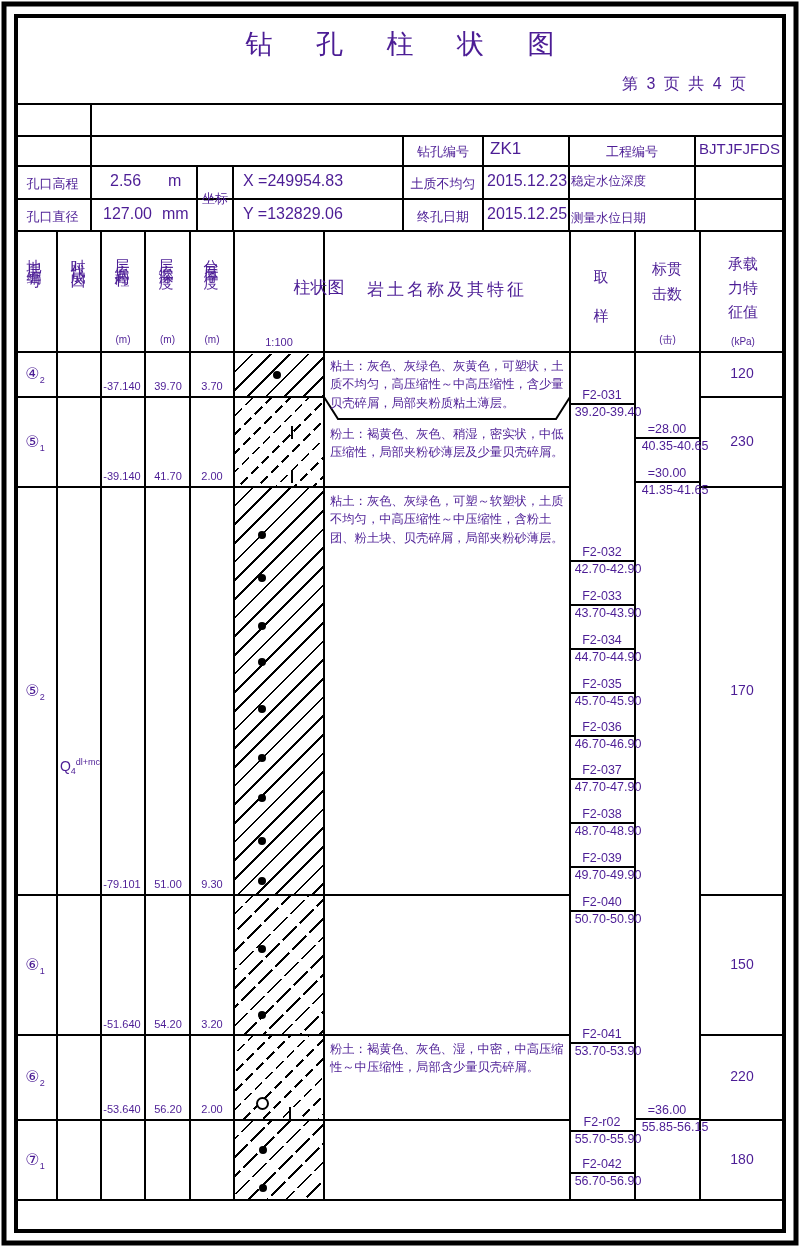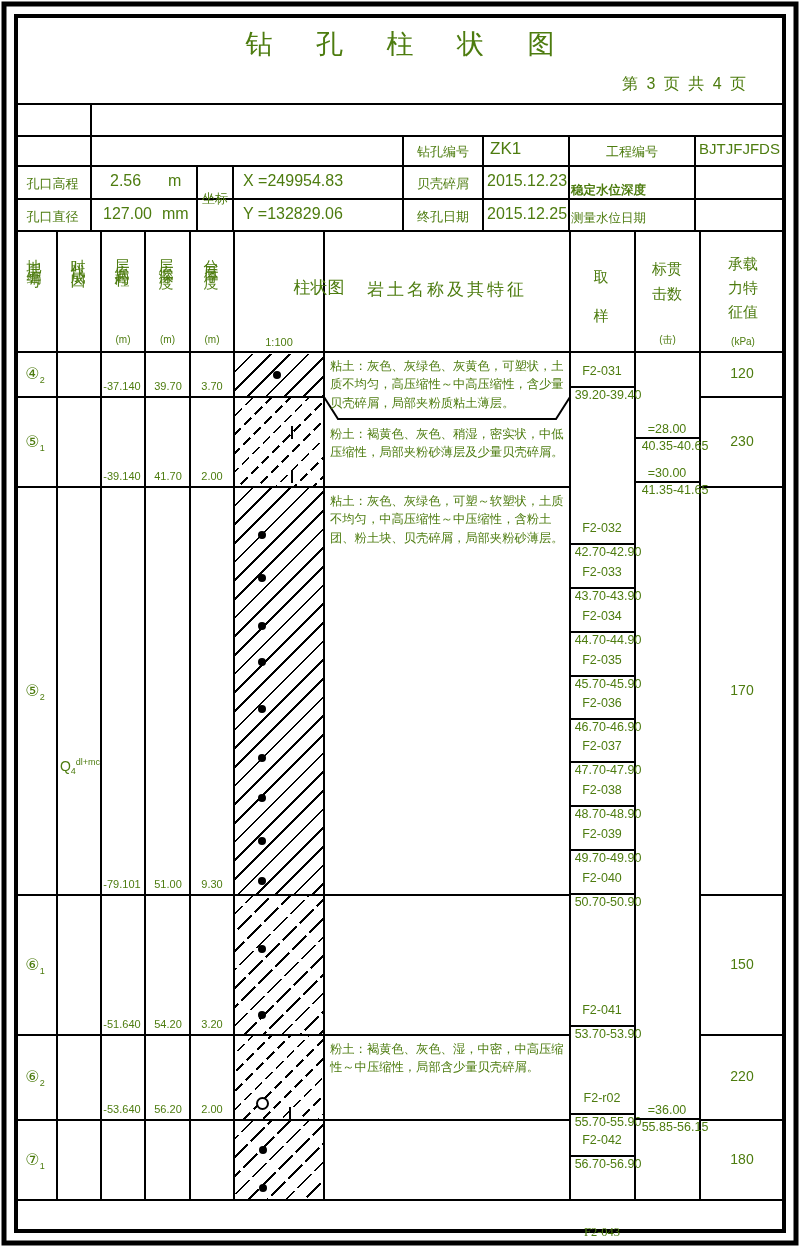--- a/index.html
+++ b/index.html
@@ -1,16 +1,16 @@
 <!DOCTYPE html>
 <html><head>
 <meta charset="utf-8">
 <style>
   html,body{margin:0;padding:0;background:#e8e8e8;}
-  #sheet{position:relative;width:800px;height:1247px;background:#fff;color:#4d7c0f;
+  #sheet{position:relative;width:800px;height:1247px;background:#fff;color:#4c1d95;
          font-family:"Liberation Sans","DejaVu Sans",sans-serif;overflow:hidden;}
   .abs{position:absolute;}
   .ctr{text-align:center;}
   .nowrap{white-space:nowrap;}
   svg.grid{position:absolute;left:0;top:0;pointer-events:none;}
   
   .vhead{position:absolute;writing-mode:vertical-rl;text-orientation:upright;
          font-size:15px;letter-spacing:5px;line-height:1;}
   .vhead-gap{position:absolute;writing-mode:vertical-rl;text-orientation:upright;
          font-size:15px;letter-spacing:38px;line-height:1;}
@@ -27,21 +27,21 @@
   .h-sclay{background:
      repeating-linear-gradient(45deg,#fff 0,#fff 4px,transparent 4px,transparent 24px),
      repeating-linear-gradient(135deg,transparent 0,transparent 11.5px,#000 11.5px,#000 13.2px);}
   .dot{position:absolute;width:8px;height:8px;border-radius:50%;background:#000;}
   .odot{position:absolute;width:9px;height:9px;border-radius:50%;border:2px solid #000;background:#fff;}
   .tick{position:absolute;width:2px;height:13px;background:#000;}
   
   .num{position:absolute;font-size:11px;text-align:center;white-space:nowrap;}
   .desc{position:absolute;left:330px;width:234px;font-size:12.3px;line-height:1.5;}
   .sample{position:absolute;left:570px;width:64px;font-size:12.5px;}
-  .sample .s-id{text-align:center;border-bottom:2px solid #000;padding-bottom:8px;line-height:13px;}
+  .sample .s-id{text-align:center;border-bottom:2px solid #000;padding-bottom:1px;line-height:13px;margin-top:24px;}
   .sample .s-range{position:relative;left:-4px;width:84px;text-align:center;line-height:14px;white-space:nowrap;}
   .spt{position:absolute;left:635px;width:64px;font-size:12.5px;}
   .spt .s-id{text-align:center;border-bottom:2px solid #000;padding-bottom:1px;line-height:13px;}
   .spt .s-range{position:relative;left:-2px;width:84px;text-align:center;line-height:14px;white-space:nowrap;}
   .bearing{position:absolute;left:700px;width:84px;text-align:center;font-size:14px;}
   .lbl13{font-size:13px;}
   .val16{font-size:16px;white-space:nowrap;}
 </style>
 </head>
 <body>
@@ -102,23 +102,23 @@
   <div class="abs ctr lbl13" style="left:403px;top:143px;width:80px;">钻孔编号</div>
   <div class="abs" style="left:490px;top:139px;font-size:17px;">ZK1</div>
   <div class="abs ctr lbl13" style="left:569px;top:143px;width:126px;">工程编号</div>
   <div class="abs ctr nowrap" style="left:695px;top:140px;width:89px;font-size:15px;">BJTJFJFDS</div>
 
   <div class="abs ctr lbl13" style="left:14px;top:175px;width:77px;">孔口高程</div>
   <div class="abs val16" style="left:110px;top:172px;">2.56</div>
   <div class="abs val16" style="left:168px;top:172px;">m</div>
   <div class="abs ctr lbl13" style="left:197px;top:190px;width:36px;">坐标</div>
   <div class="abs val16" style="left:243px;top:172px;">X =249954.83</div>
-  <div class="abs ctr lbl13" style="left:403px;top:175px;width:80px;">贝壳碎屑</div>
+  <div class="abs ctr lbl13" style="left:403px;top:175px;width:80px;">土质不均匀</div>
   <div class="abs val16" style="left:487px;top:172px;">2015.12.23</div>
-  <div class="abs" style="left:571px;top:182px;width:124px;font-size:12.5px;font-weight:bold;">稳定水位深度</div>
+  <div class="abs" style="left:571px;top:173px;width:124px;font-size:12.5px;">稳定水位深度</div>
   <div class="abs" style="left:700px;top:177px;width:84px;"></div>
 
   <div class="abs ctr lbl13" style="left:14px;top:208px;width:77px;">孔口直径</div>
   <div class="abs val16" style="left:103px;top:205px;">127.00</div>
   <div class="abs val16" style="left:162px;top:205px;">mm</div>
   <div class="abs val16" style="left:243px;top:205px;">Y =132829.06</div>
   <div class="abs ctr lbl13" style="left:403px;top:208px;width:80px;">终孔日期</div>
   <div class="abs val16" style="left:487px;top:205px;">2015.12.25</div>
   <div class="abs" style="left:571px;top:210px;width:124px;font-size:12.5px;">测量水位日期</div>
   <div class="abs" style="left:700px;top:210px;width:84px;"></div>

